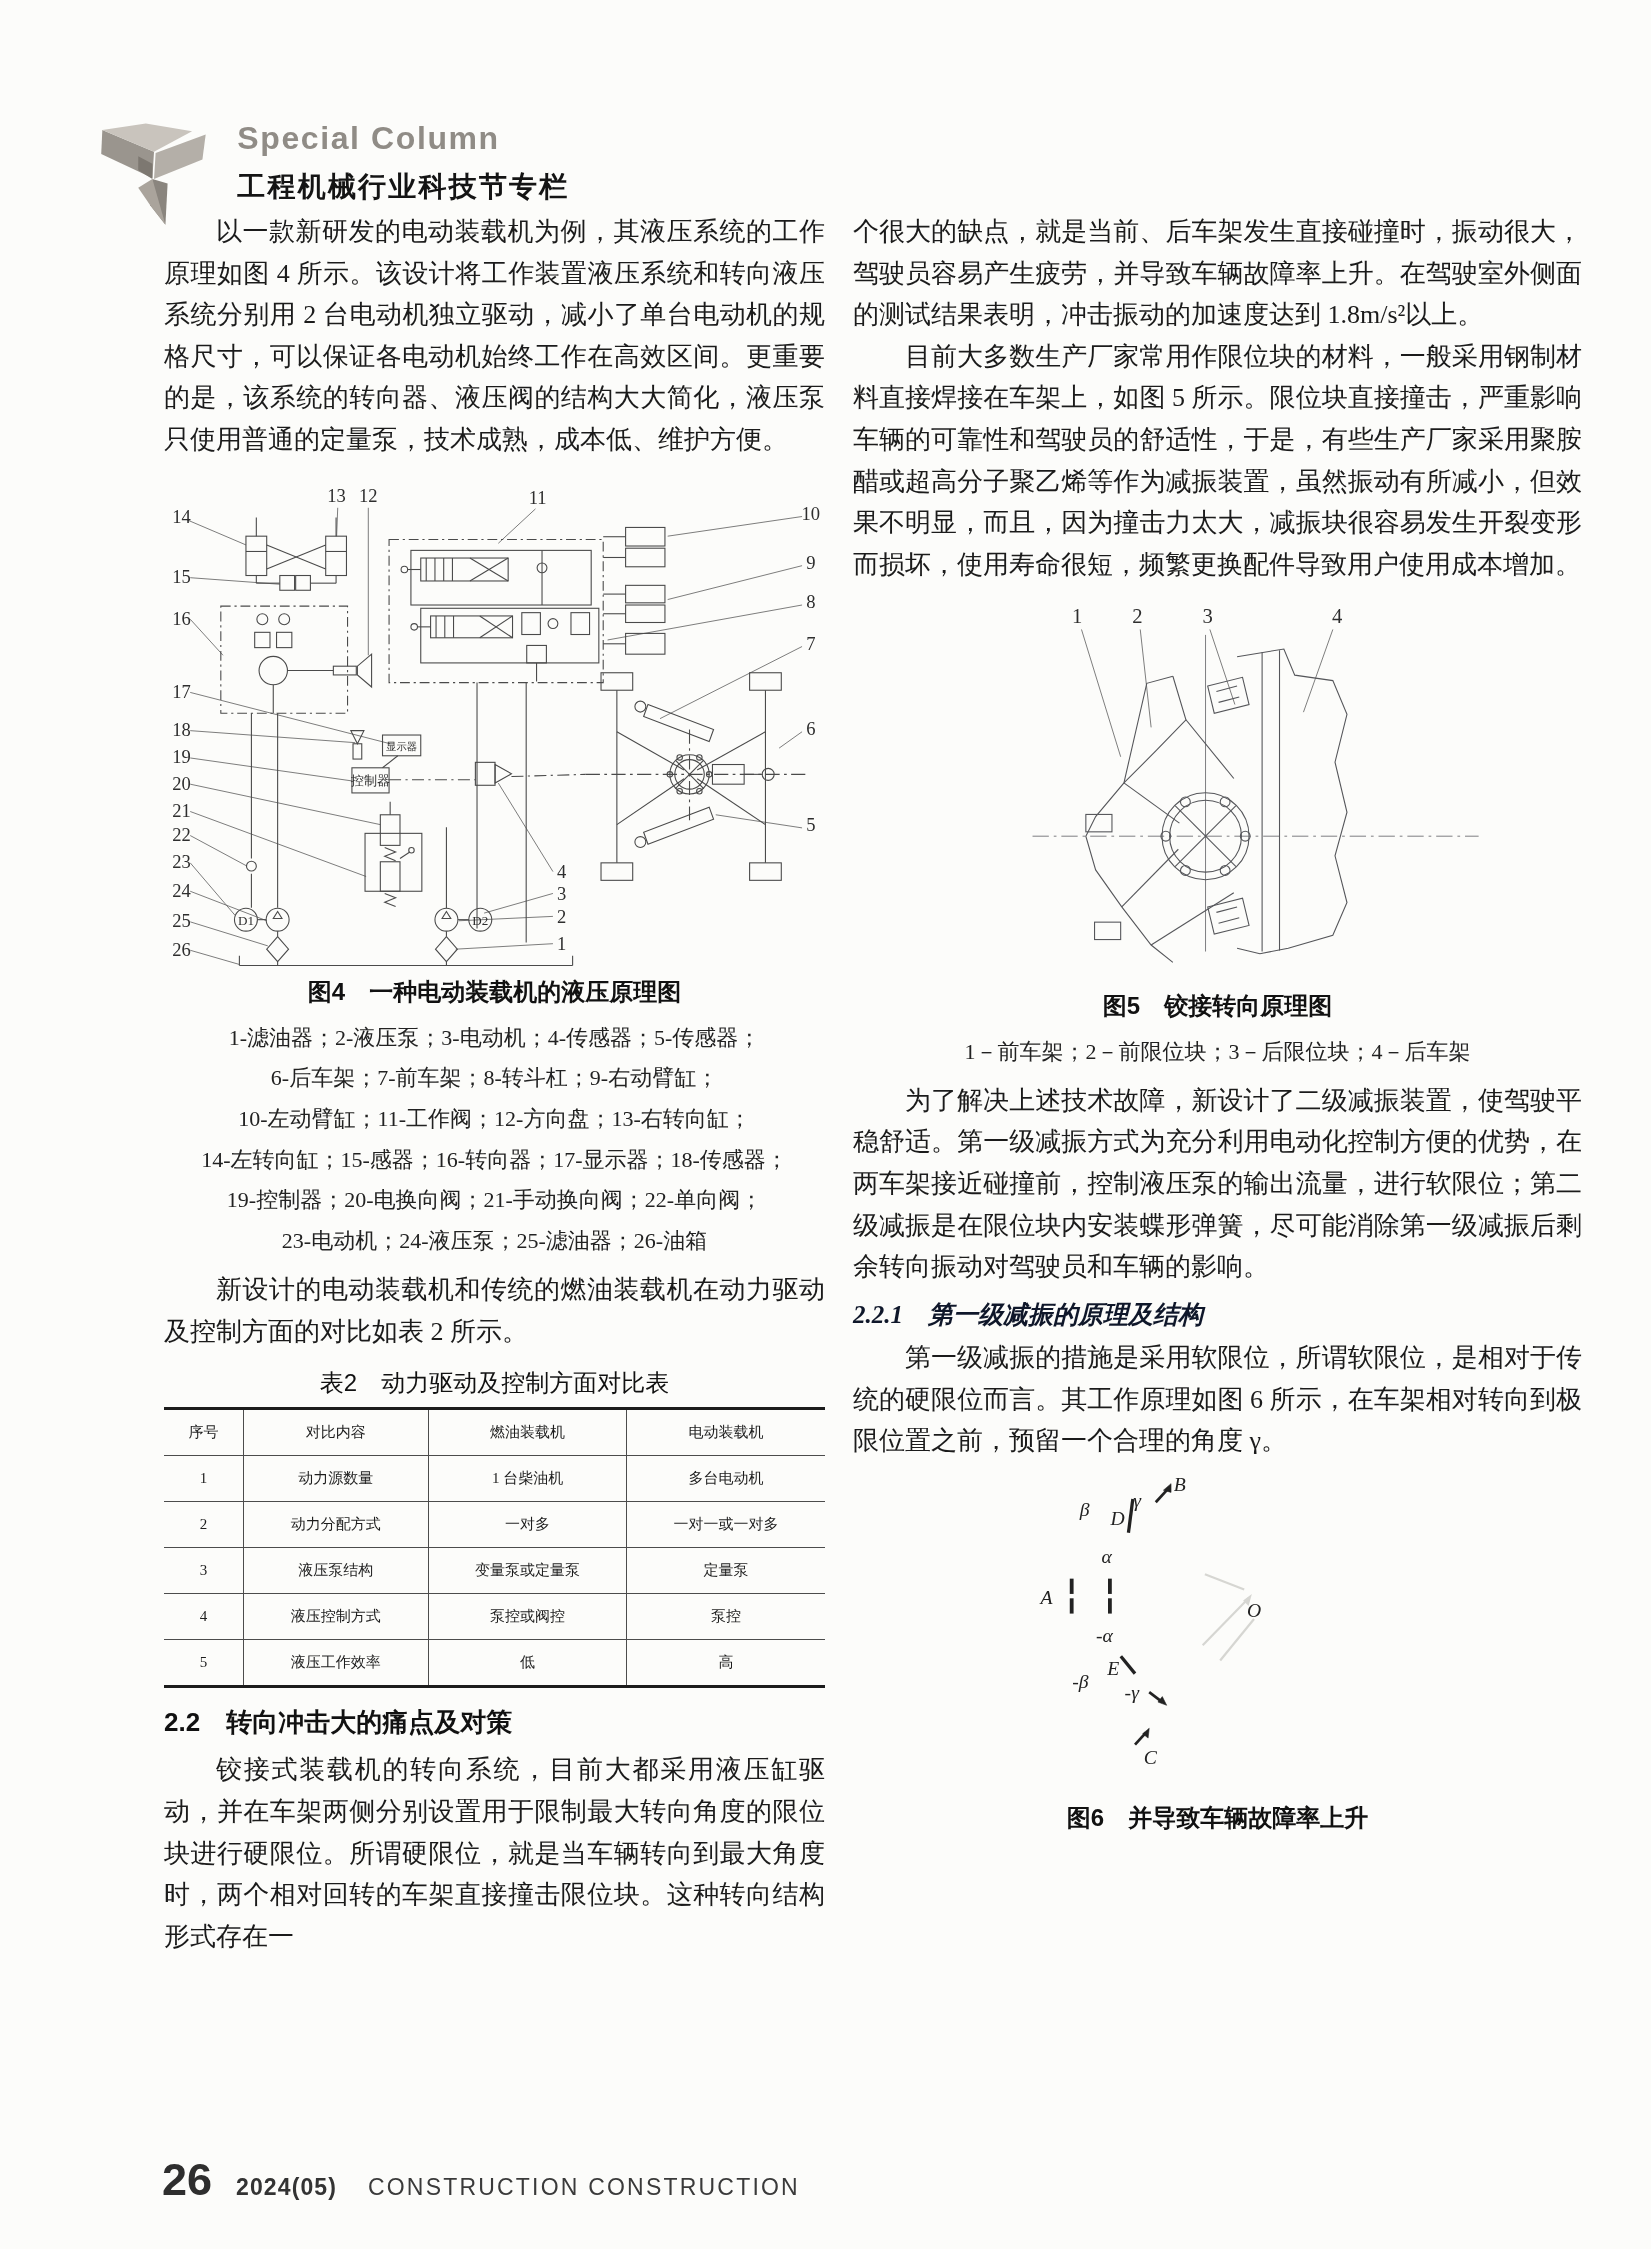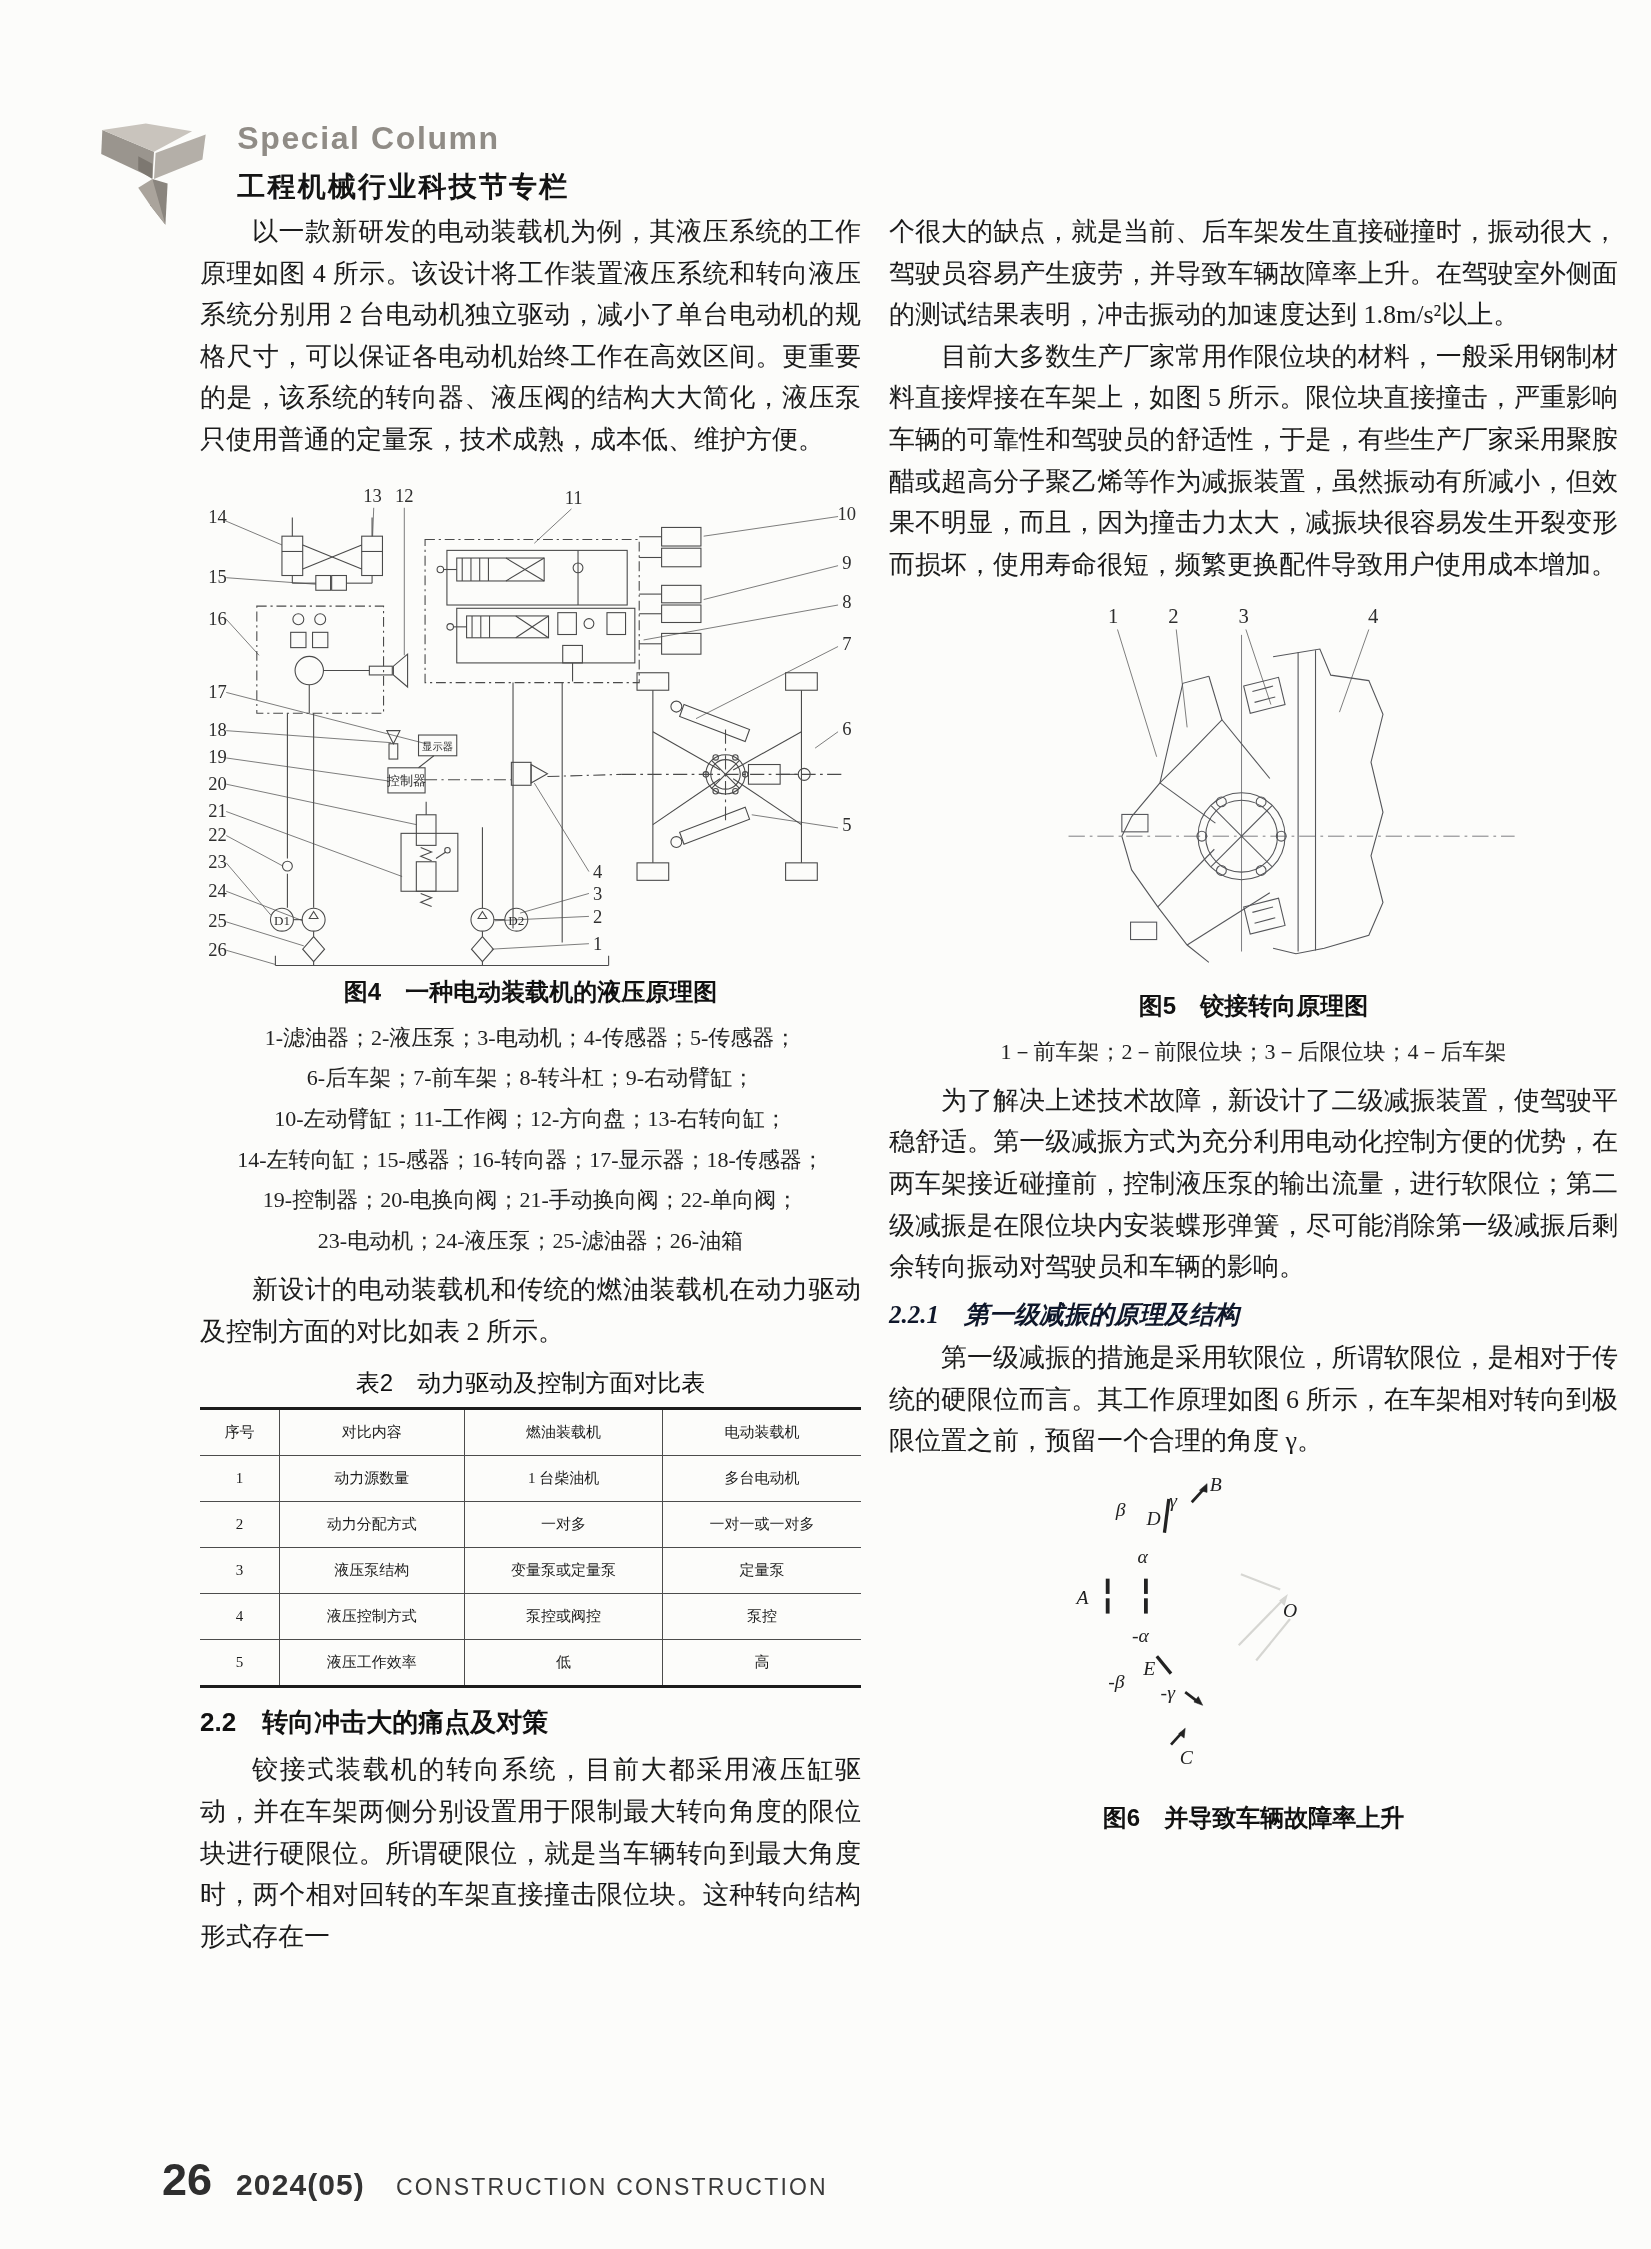--- a/index.html
+++ b/index.html
@@ -7,21 +7,21 @@
         font-family:"Liberation Serif","DejaVu Serif",serif;color:#1b1b1b;}
   
   .hdr{position:absolute;left:86px;top:74px;display:flex;align-items:flex-start;margin-top:44px;}
   .hdr-logo{width:136px;height:109px;margin-right:15.3px;}
   .hdr-text{padding-top:3.3px;}
   .hdr-en{font-family:"Liberation Sans","DejaVu Sans",sans-serif;font-weight:bold;
           font-size:32px;letter-spacing:1.6px;color:#908c86;line-height:1.1;}
   .hdr-cn{font-family:"Liberation Sans","DejaVu Sans",sans-serif;font-weight:bold;
           font-size:28px;color:#141414;margin-top:12px;letter-spacing:2.2px;}
   
-  .columns{position:absolute;left:164px;top:211px;display:flex;gap:28px;margin-left:36px;}
+  .columns{position:absolute;left:164px;top:211px;display:flex;gap:28px;}
   .col-left{width:661px;}
   .col-right{width:729px;}
   p.body{font-size:26px;line-height:1.60;text-align:justify;margin:0;}
   p.ind{text-indent:2em;}
   .figwrap{margin:14px 0 5.5px 0;text-align:center;}
   .figcap{font-family:"Liberation Sans","DejaVu Sans",sans-serif;font-weight:bold;
           font-size:24px;color:#111;text-align:center;margin:7.6px 0 9.8px 0;}
   .legend{font-size:22px;line-height:1.85;text-align:center;color:#222;margin-bottom:7.6px;}
   .tablecap{font-family:"Liberation Sans","DejaVu Sans",sans-serif;font-weight:normal;
             font-size:24px;color:#111;text-align:center;margin:14px 0 8.7px 0;}
@@ -33,21 +33,21 @@
   table.cmp tr:first-child td{border-top:none;}
   table.cmp tr:last-child td{border-bottom:none;}
   .h-sans{font-family:"Liberation Sans","DejaVu Sans",sans-serif;font-weight:bold;
           font-size:26px;color:#111;margin:16.4px 0 9.8px 0;}
   .h-kai{font-style:italic;font-weight:600;font-size:25px;color:#0f172a;margin:9.8px 0 6.5px 0;}
   svg text{font-family:"Liberation Serif","DejaVu Serif",serif;}
   .ftr{position:absolute;left:162px;top:2154px;display:flex;align-items:baseline;}
   .ftr-page{font-family:"Liberation Sans","DejaVu Sans",sans-serif;font-weight:bold;
             font-size:45px;color:#2e2e2e;margin-right:24px;}
   .ftr-issue{font-family:"Liberation Sans","DejaVu Sans",sans-serif;font-weight:bold;
-             font-size:30px;color:#333;letter-spacing:1.1px;margin-right:31px;}
+             font-size:23px;color:#333;letter-spacing:1.1px;margin-right:31px;}
   .ftr-journal{font-family:"Liberation Sans","DejaVu Sans",sans-serif;
                font-size:23px;color:#3a3a3a;letter-spacing:2.2px;}
 </style>
 </head>
 <body>
 
 <div class="page">
 
   <div class="hdr">
     <svg class="hdr-logo" viewBox="0 0 250 200">

